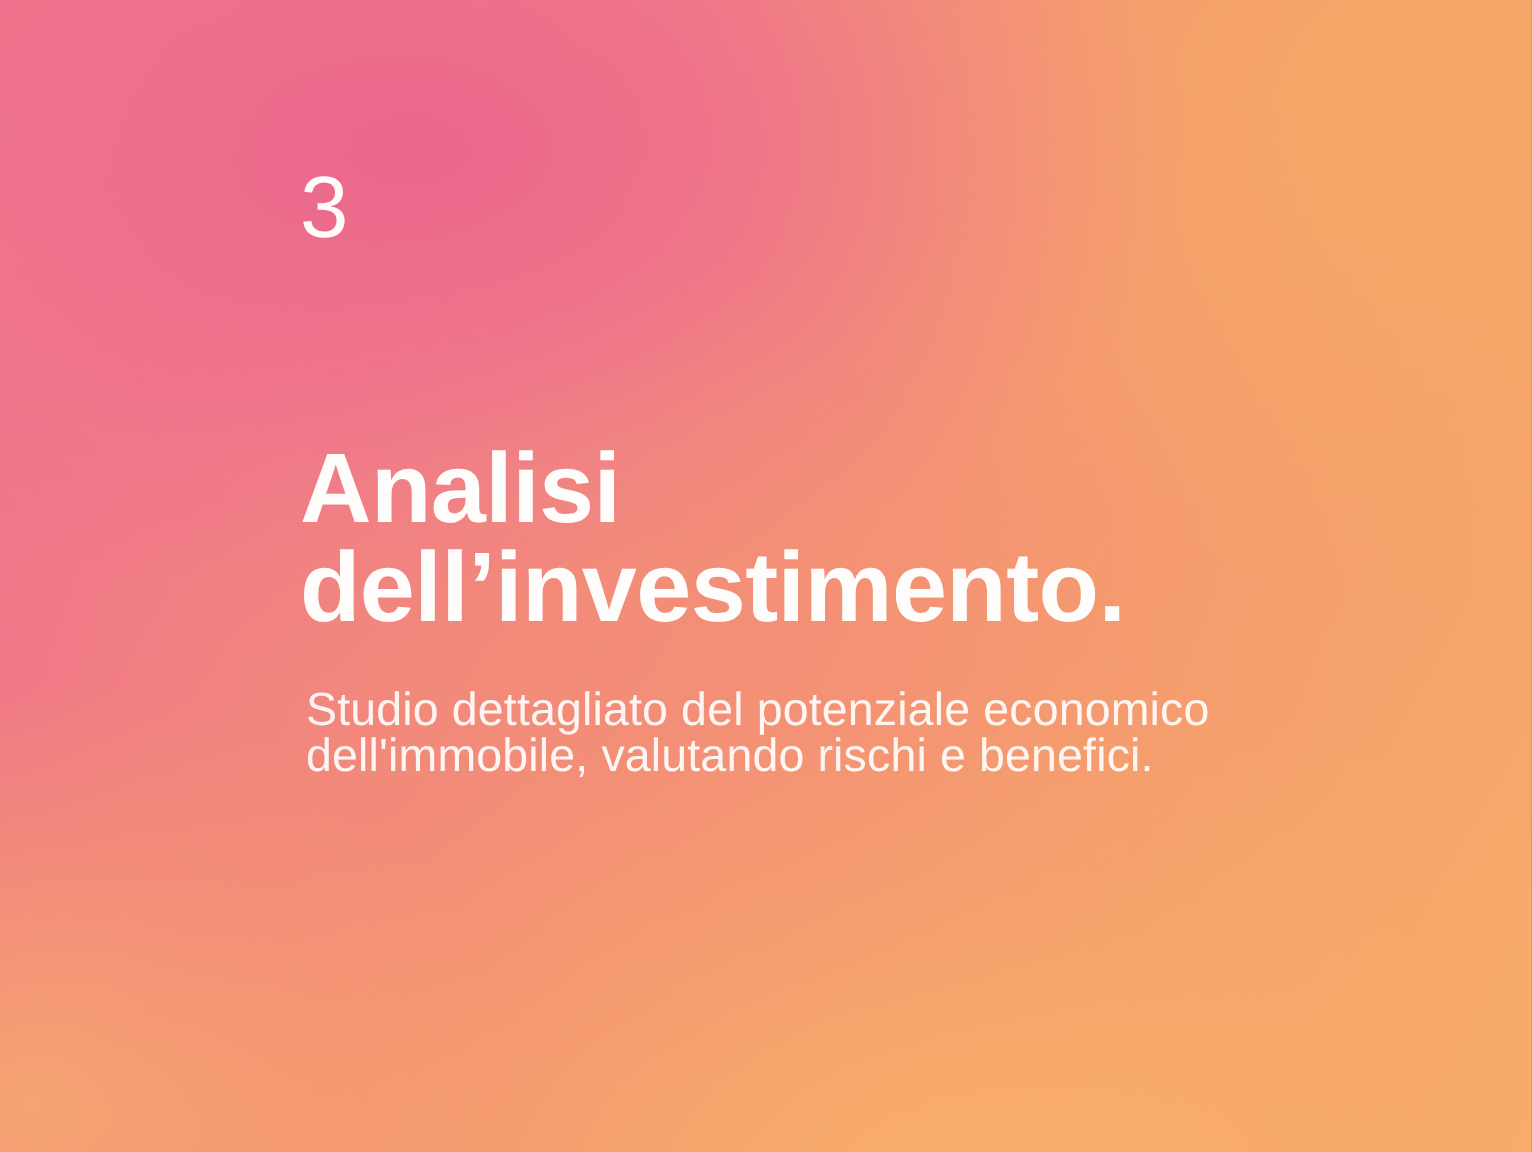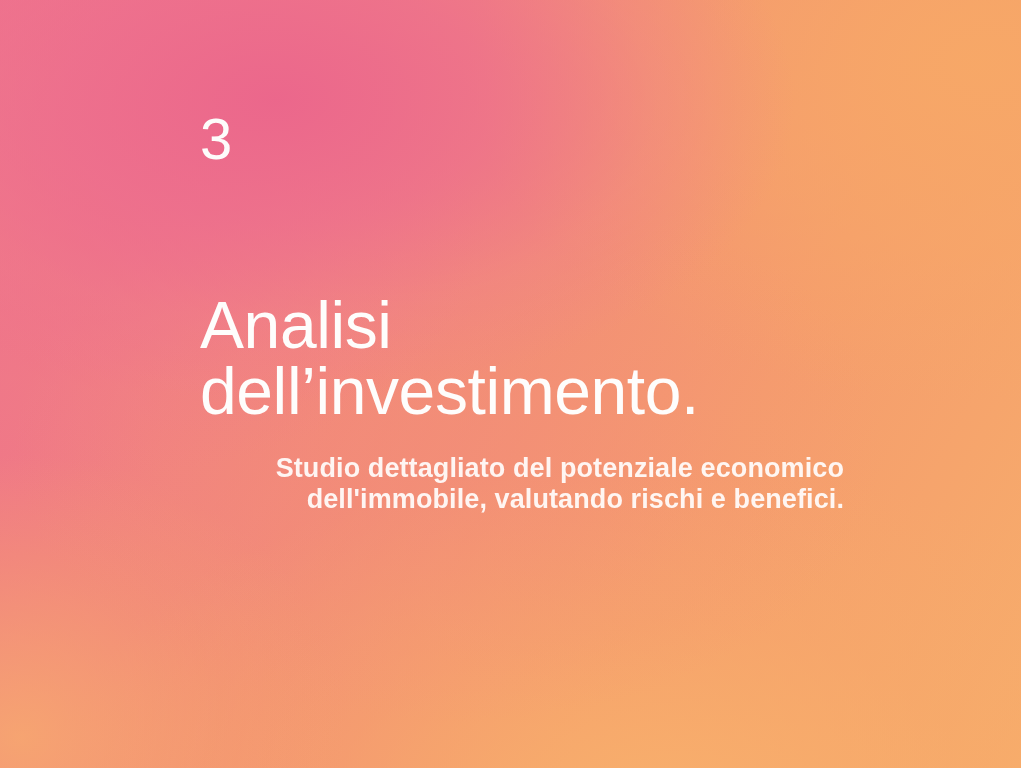--- a/index.html
+++ b/index.html
@@ -93,39 +93,38 @@
     letter-spacing: 0.5px;
     color: #fdfcfb;
   }
 
   .slide-title {
     position: absolute;
     left: 0;
     top: 248px;
     width: 720px;
     font-size: 66px;
-    font-weight: 400;
+    font-weight: 700;
     line-height: 66px;
     letter-spacing: -0.4px;
     color: #fefdfc;
     white-space: pre-line;
   }
 
   .slide-subtitle {
     position: absolute;
     left: 4px;
     top: 426px;
     width: 640px;
-    font-size: 27px;
-    font-weight: 700;
+    font-size: 31px;
+    font-weight: 400;
     line-height: 31px;
     letter-spacing: 0.1px;
     color: rgba(255,253,252,0.93);
     white-space: pre-line;
-    text-align: right;
   }
 </style>
 </head>
 <body>
 
 <div id="slide">
 
   <div class="bg-layer bg-base"></div>
   <div class="bg-layer bg-blob-orange"></div>
   <div class="bg-layer bg-blob-orange2"></div>

